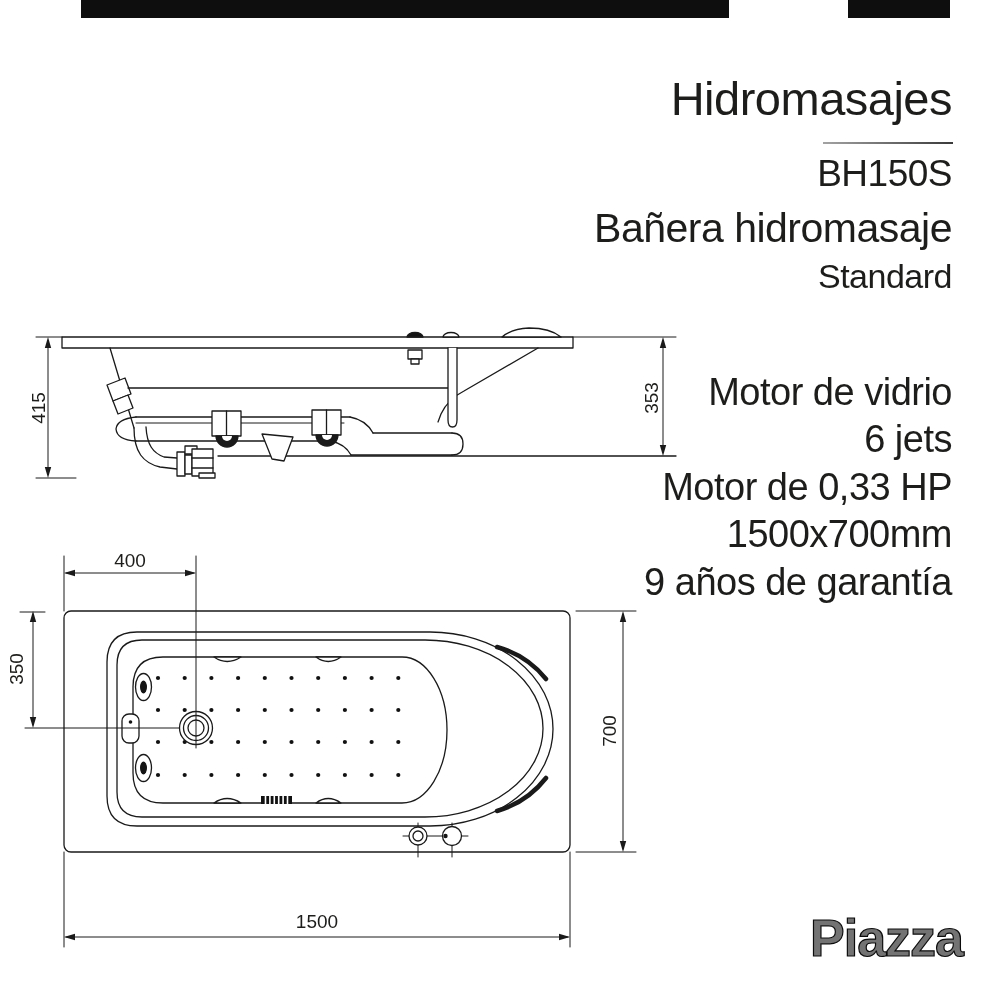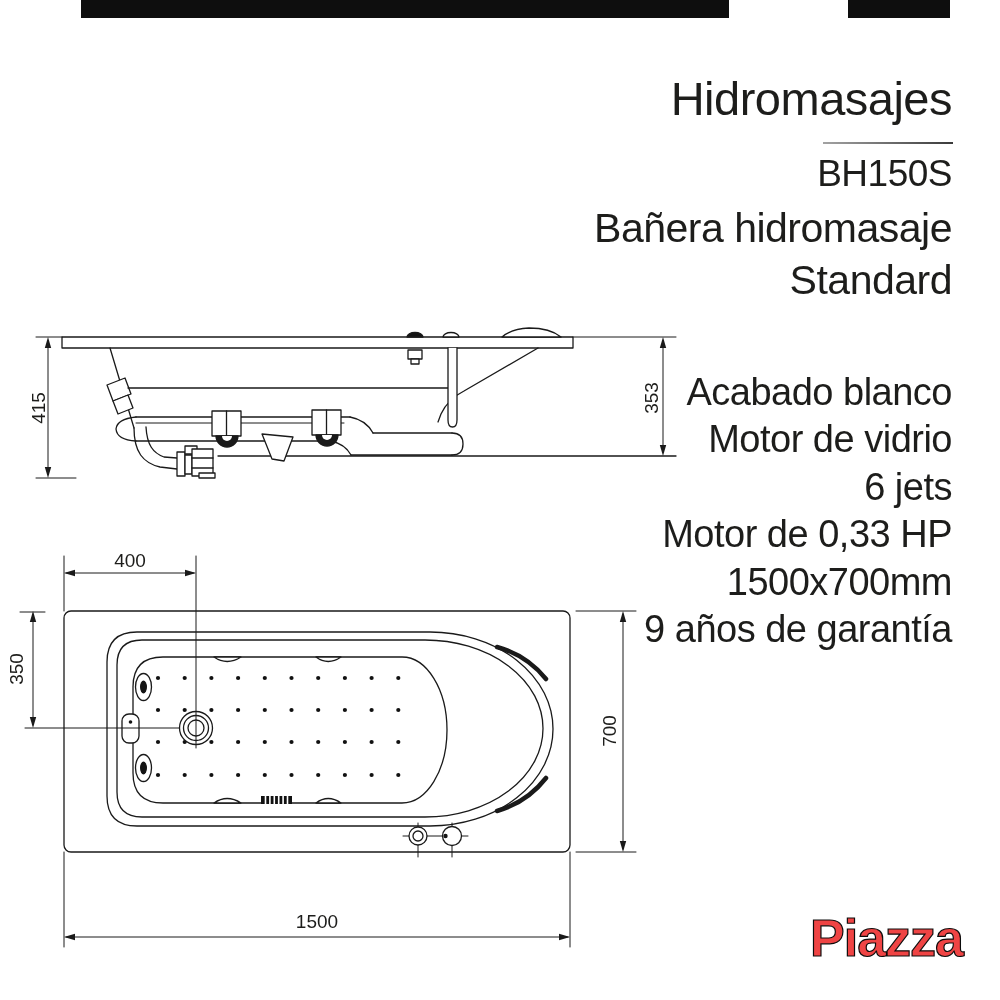--- a/index.html
+++ b/index.html
@@ -11,42 +11,41 @@
   .bar{position:absolute;top:0;height:18px;background:#0e0e0e;}
   .bar-primary{left:81px;width:648px;}
   .bar-secondary{left:848px;width:102px;}
 
   .rtext{position:absolute;right:48px;text-align:left;white-space:nowrap;letter-spacing:-0.5px;}
   .title{top:74px;font-size:47px;line-height:1.05;}
   .divider{position:absolute;right:47px;top:142px;width:130px;height:2px;
     background:linear-gradient(to right,#a3a3a3,#3a3a3a);}
   .model{top:153px;font-size:37px;margin-left:36px;}
   .sub1{top:205px;font-size:41px;}
-  .sub2{top:257px;font-size:41px;}
+  .sub2{top:257px;font-size:34px;}
   .specs{position:absolute;right:48px;top:369px;text-align:right;
     font-size:38px;line-height:47.4px;white-space:nowrap;letter-spacing:-0.5px;}
   .logo{position:absolute;right:37px;top:908px;font-size:52px;font-weight:bold;
-    letter-spacing:-1px;-webkit-text-stroke:1.2px #0c0c0c;color:#ef4444;}
+    letter-spacing:-1px;-webkit-text-stroke:1.2px #0c0c0c;color:#737373;}
   svg{position:absolute;left:0;top:0;}
   svg text{font-family:"Liberation Sans","DejaVu Sans",sans-serif;font-size:19px;fill:#1d1d1b;letter-spacing:0;}
 </style>
 </head>
 <body>
 
 <div class="bar bar-primary"></div>
 <div class="bar bar-secondary"></div>
 
 <div class="rtext title">Hidromasajes</div>
 <div class="divider"></div>
 <div class="rtext model">BH150S</div>
 <div class="rtext sub1">Bañera hidromasaje</div>
 <div class="rtext sub2">Standard</div>
 
 <div class="specs">
-  <div>Acabado blanco</div>
   <div>Motor de vidrio</div>
   <div>6 jets</div>
   <div>Motor de 0,33 HP</div>
   <div>1500x700mm</div>
   <div>9 años de garantía</div>
 </div>
 
 <svg width="1000" height="1000" viewBox="0 0 1000 1000">
   <g stroke="#1a1a1a" stroke-width="1.3" fill="none" stroke-linecap="round" stroke-linejoin="round">
 

